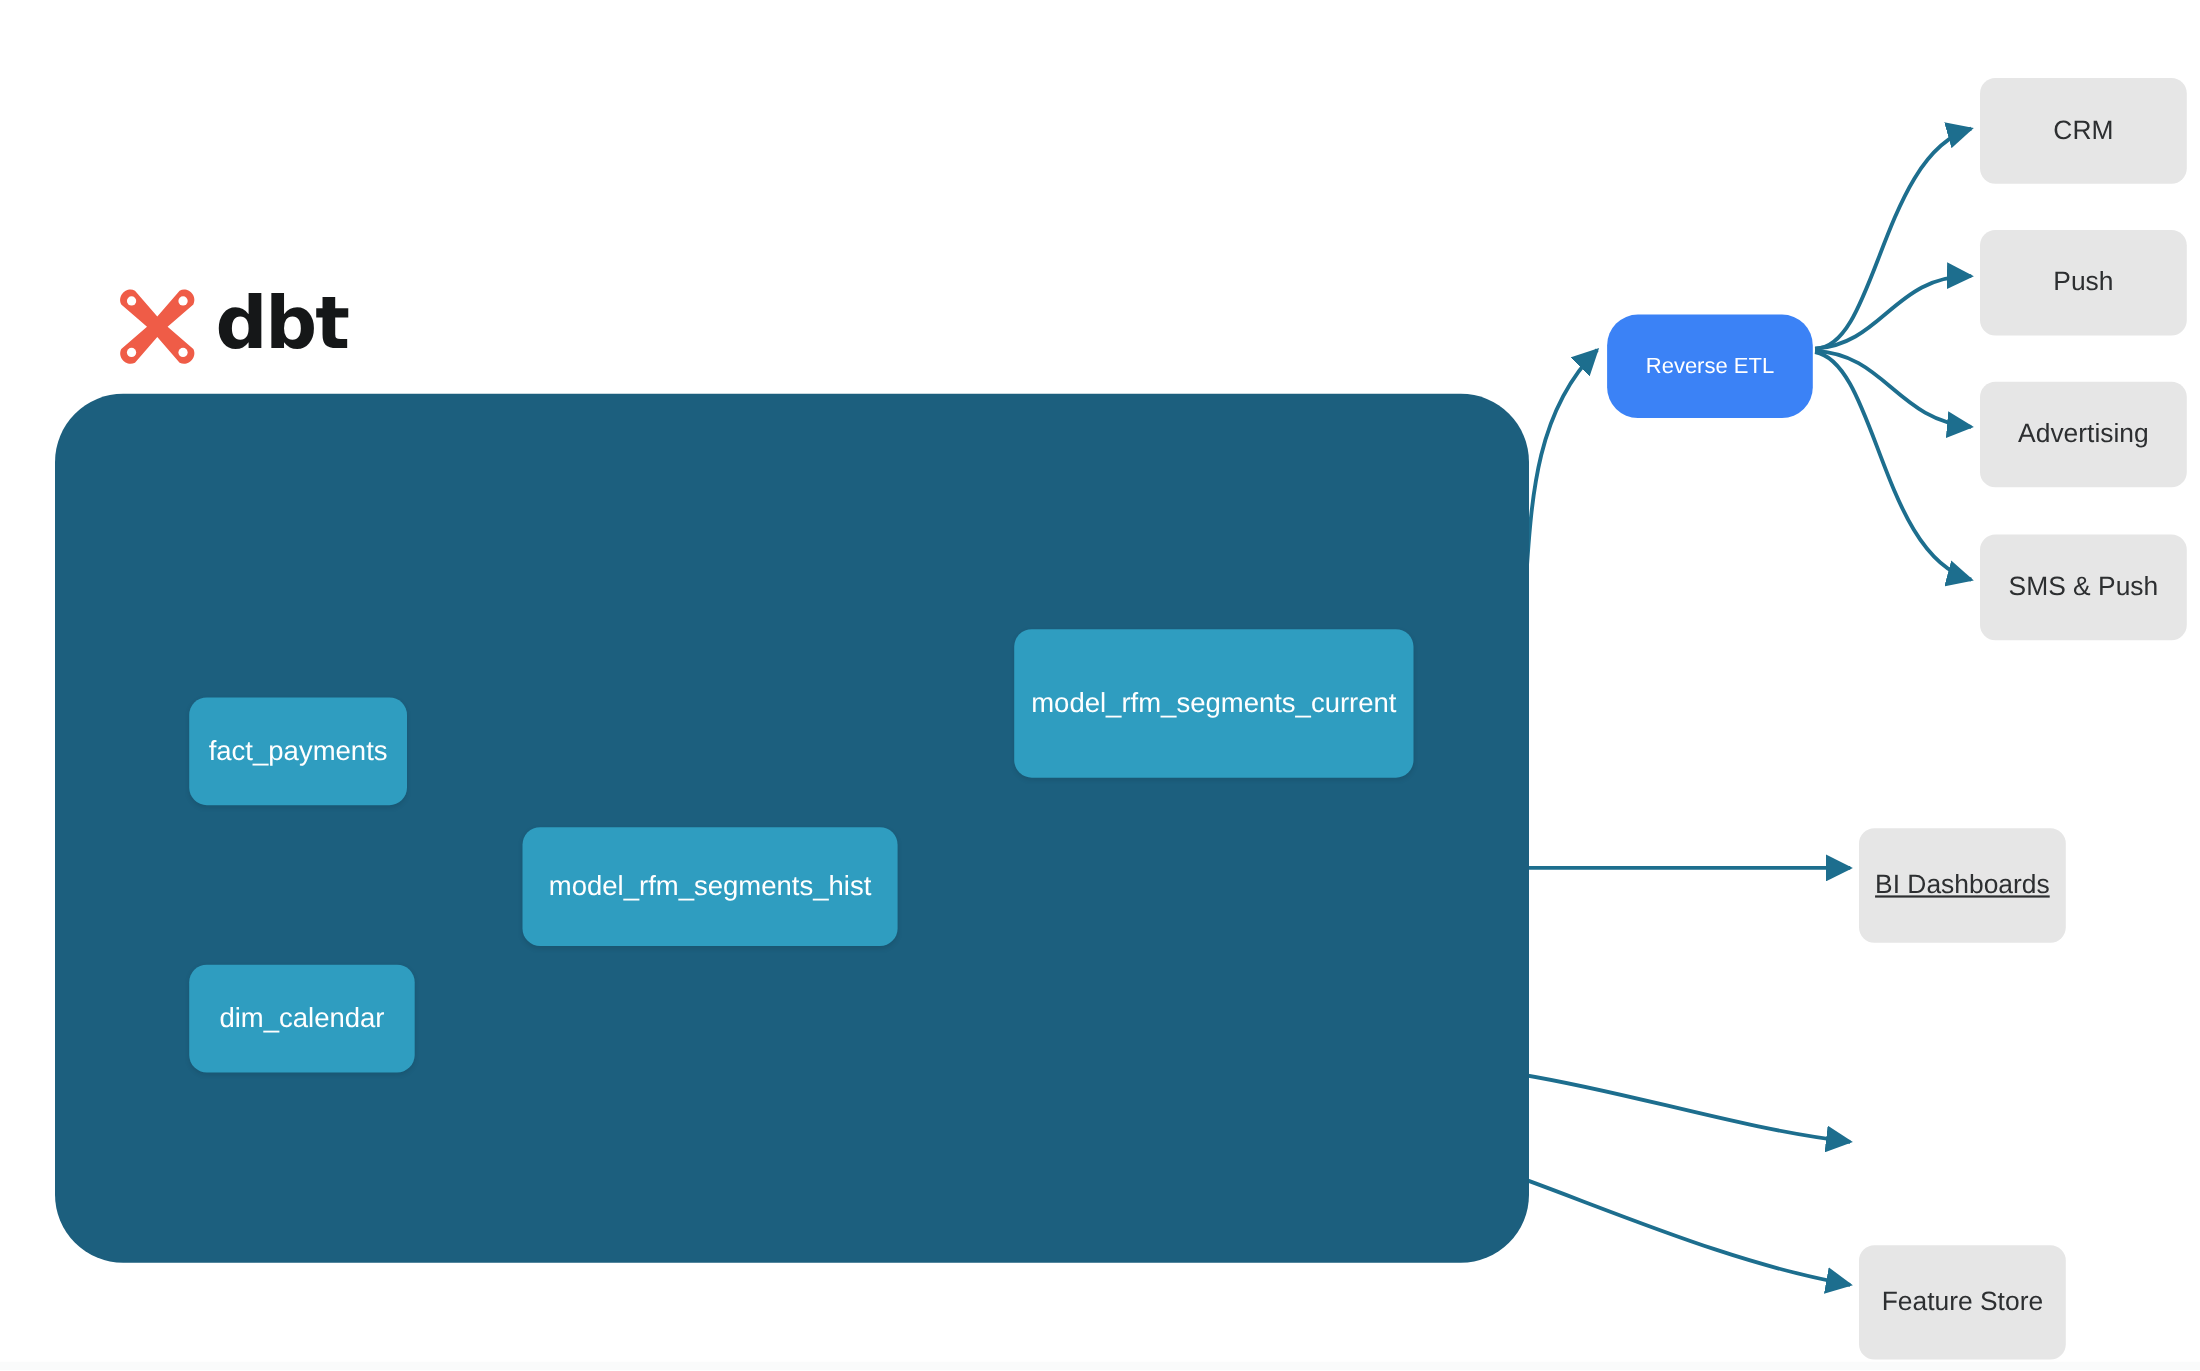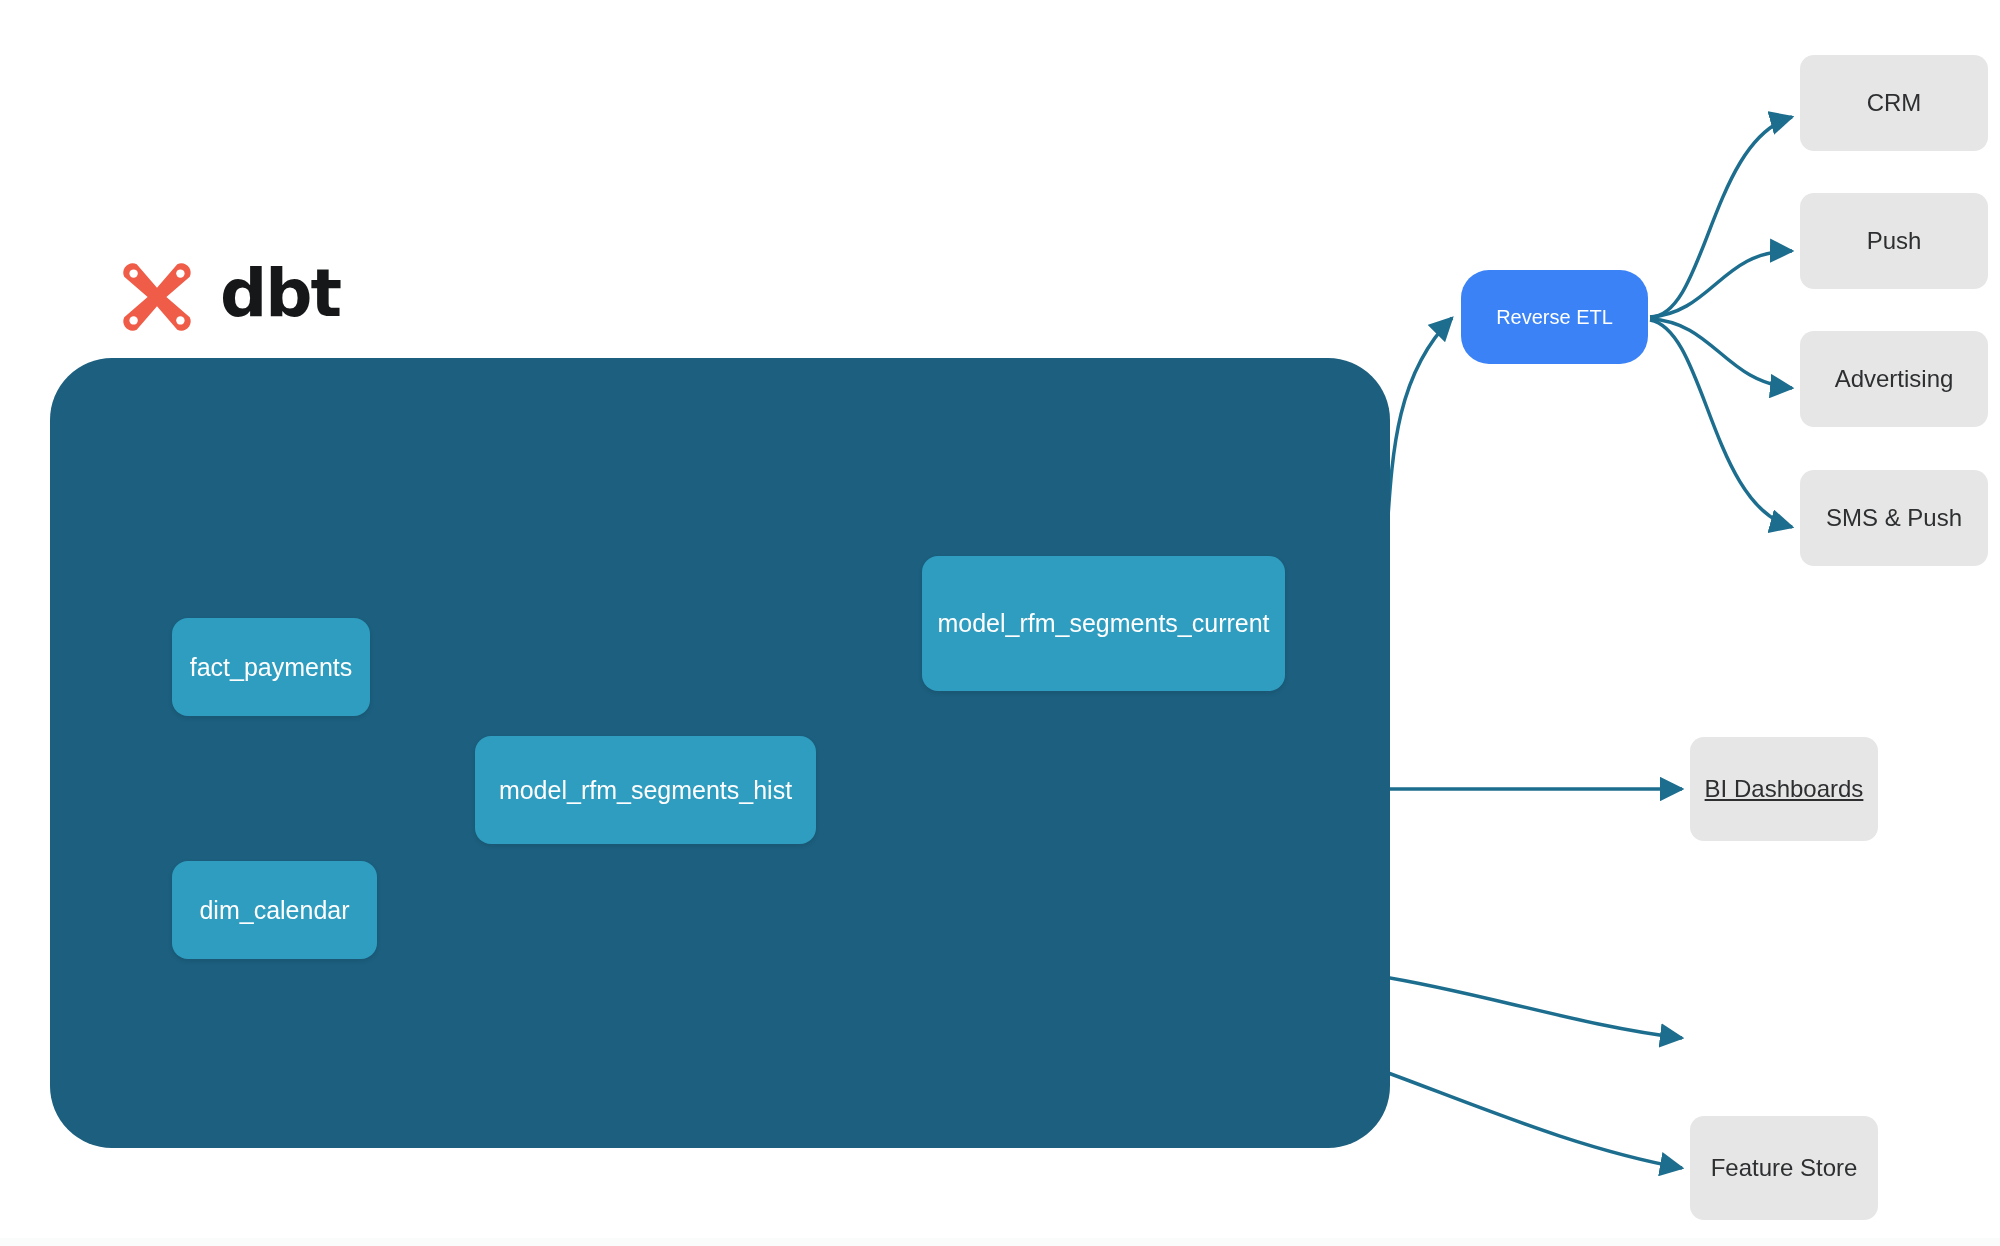--- a/index.html
+++ b/index.html
@@ -22,25 +22,25 @@
     position: absolute;
     left: 0;
     top: 0;
     width: 2000px;
     height: 1246px;
     pointer-events: none;
   }
   
   #dbt-logo {
     position: absolute;
-    left: 118px;
+    left: 104px;
     top: 258px;
     display: flex;
     align-items: center;
-    gap: 24px;
+    gap: 14px;
   }
   #dbt-logo .wordmark {
     font-family: "DejaVu Sans", sans-serif;
     font-weight: bold;
     font-size: 66px;
     letter-spacing: -2px;
     color: #151718;
     line-height: 1;
     padding-bottom: 6px;
   }
@@ -56,20 +56,21 @@
   }
   
   .node {
     position: absolute;
     box-sizing: border-box;
     display: flex;
     align-items: center;
     justify-content: center;
     text-align: left;
     border-radius: 14px;
+    margin-top: 16px;
   }
   .node-model {
     background: #2f9dc0;
     color: #ffffff;
     font-size: 25px;
     border-radius: 16px;
     box-shadow: 0 2px 5px rgba(0,0,0,0.10);
   }
   .node-reverse-etl {
     background: #3b82f6;

